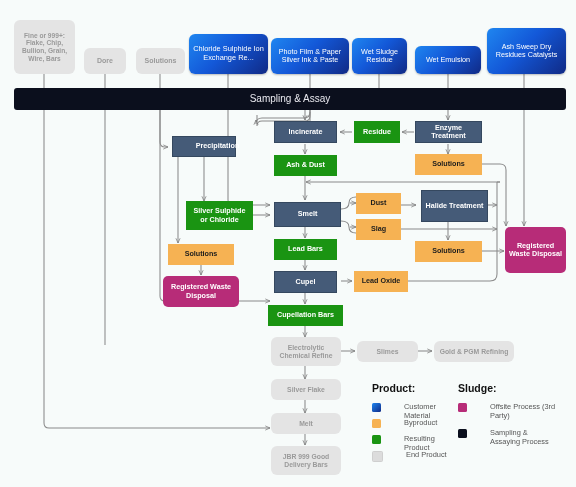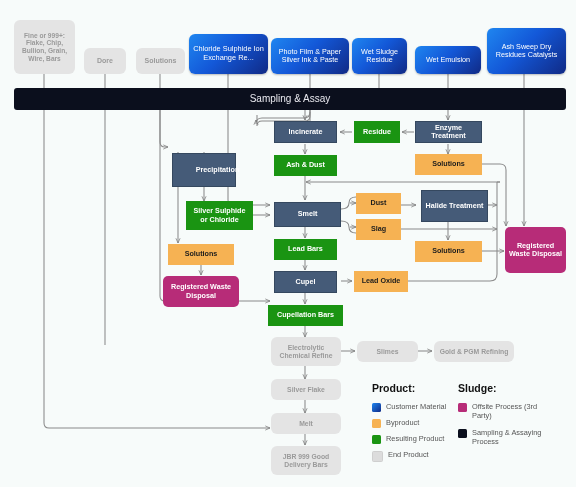--- a/index.html
+++ b/index.html
@@ -30,21 +30,21 @@
   .n-sampling{
     background:#0b0f1d;color:#e8e8ee;font-weight:500;border-radius:3px;
     justify-content:center;
   }
   
   #legend{
     position:absolute;left:360px;top:378px;width:206px;height:100px;
     background:#f7fbfa;
   }
   .lg-title{position:absolute;font-weight:700;font-size:10.5px;color:#111;}
-  .lg-row{position:absolute;display:flex;align-items:flex-start;gap:5px;}
+  .lg-row{position:absolute;display:flex;align-items:flex-start;gap:23px;}
   .sw{width:9px;height:9px;border-radius:1.5px;flex:0 0 auto;margin-top:1px;}
   .lg-txt{font-size:7.4px;color:#555;line-height:1.28;}
   .sw-cust{background:linear-gradient(135deg,#1f86f0,#102a86);}
   .sw-bypr{background:#f6b253;}
   .sw-res{background:#1a9412;}
   .sw-end{background:#dcdcdc;border:1px solid #cfcfcf;}
   .sw-off{background:#b72c78;}
   .sw-samp{background:#0b0f1d;}
 </style>
 </head>
@@ -175,21 +175,21 @@
     <span>Wet Emulsion</span>
   </div>
   <div class="node n-cust" style="left:487px;top:28px;width:79px;height:46px;font-size:7.2px;">
     <span>Ash Sweep Dry Residues Catalysts</span>
   </div>
 
   <div class="node n-sampling" style="left:14px;top:88px;width:552px;height:22px;font-size:10px;">
     <span>Sampling &amp; Assay</span>
   </div>
 
-  <div class="node n-proc" style="left:172px;top:153px;width:64px;height:34px;font-size:7.2px;padding-left:30px;">
+  <div class="node n-proc" style="left:172px;top:136px;width:64px;height:21px;font-size:7.2px;padding-left:30px;">
     <span>Precipitation</span>
   </div>
   <div class="node n-proc" style="left:274px;top:121px;width:63px;height:22px;font-size:7.2px;">
     <span>Incinerate</span>
   </div>
   <div class="node n-result" style="left:354px;top:121px;width:46px;height:22px;font-size:7.2px;">
     <span>Residue</span>
   </div>
   <div class="node n-proc" style="left:415px;top:121px;width:67px;height:22px;font-size:7.2px;">
     <span>Enzyme Treatment</span>

